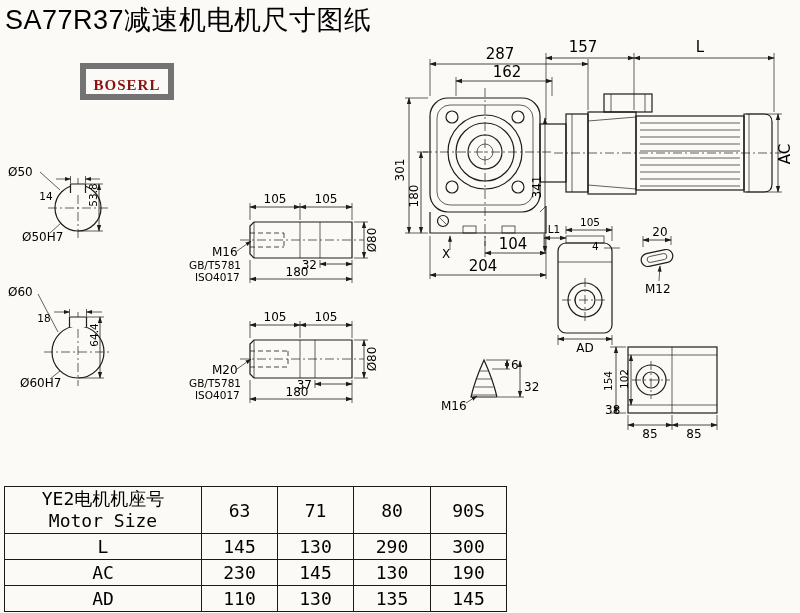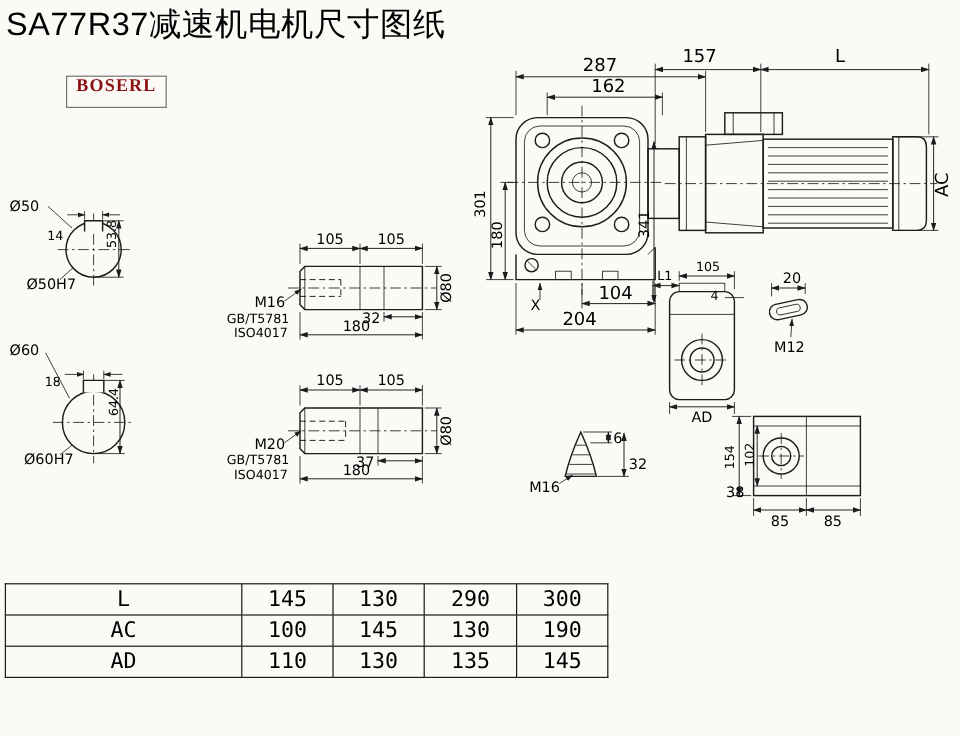--- a/index.html
+++ b/index.html
@@ -1,18 +1,18 @@
 <!DOCTYPE html>
 <html><head>
 <meta charset="utf-8">
 <style>
   html,body{margin:0;padding:0}
   body{width:800px;height:613px;position:relative;background:#fcfaf6;font-family:"Liberation Sans",sans-serif;overflow:hidden}
   .page-title{position:absolute;left:5px;top:2px;font-size:27px;font-weight:normal;color:#000;letter-spacing:.5px;white-space:nowrap}
-  .logo-box{position:absolute;left:55px;top:63px;width:82px;height:25px;border:1px solid #737373;display:flex;align-items:flex-start;justify-content:center;background:#fcfaf6;box-sizing:content-box}
+  .logo-box{position:absolute;left:80px;top:63px;width:82px;height:25px;border:6px solid #737373;display:flex;align-items:flex-end;justify-content:center;background:#fcfaf6;box-sizing:content-box}
   .logo-text{font-family:"Liberation Serif",serif;font-weight:bold;font-size:15px;color:#8a1111;letter-spacing:1px}
   svg.drawing{position:absolute;left:0;top:0}
   .ln{stroke:#1c1c1c;stroke-width:1.2;fill:none}
   .tn{stroke:#1c1c1c;stroke-width:.7;fill:none}
   .dim{stroke:#1c1c1c;stroke-width:.8;fill:none}
   .cl{stroke:#1c1c1c;stroke-width:.7;fill:none;stroke-dasharray:9 3 2 3}
   .hid{stroke:#1c1c1c;stroke-width:.8;fill:none;stroke-dasharray:5 3}
   text.dl{font-family:"DejaVu Sans",sans-serif;font-size:12px;fill:#000}
   text.dlb{font-size:15px}
   text.sm{font-size:10.5px}
@@ -322,30 +322,40 @@
 
 <table class="spec">
   <colgroup>
     <col style="width:197px">
       <col style="width:76px">
       <col style="width:76px">
       <col style="width:77px">
       <col style="width:76px">
   </colgroup>
   <tbody>
+    <tr class="hdr">
+      <td>
+        <div class="hdr-cell">YE2电机机座号</div>
+        <div class="hdr-cell">Motor Size</div>
+      </td>
+      <td>63</td>
+      <td>71</td>
+      <td>80</td>
+      <td>90S</td>
+    </tr>
     <tr class="row">
       <td>L</td>
       <td>145</td>
       <td>130</td>
       <td>290</td>
       <td>300</td>
     </tr>
     <tr class="row">
       <td>AC</td>
-      <td>100</td>
+      <td>230</td>
       <td>145</td>
       <td>130</td>
       <td>190</td>
     </tr>
     <tr class="row">
       <td>AD</td>
       <td>110</td>
       <td>130</td>
       <td>135</td>
       <td>145</td>

